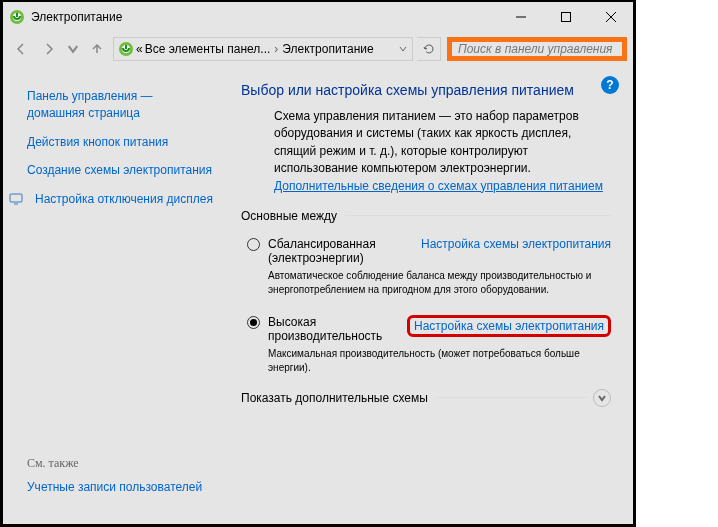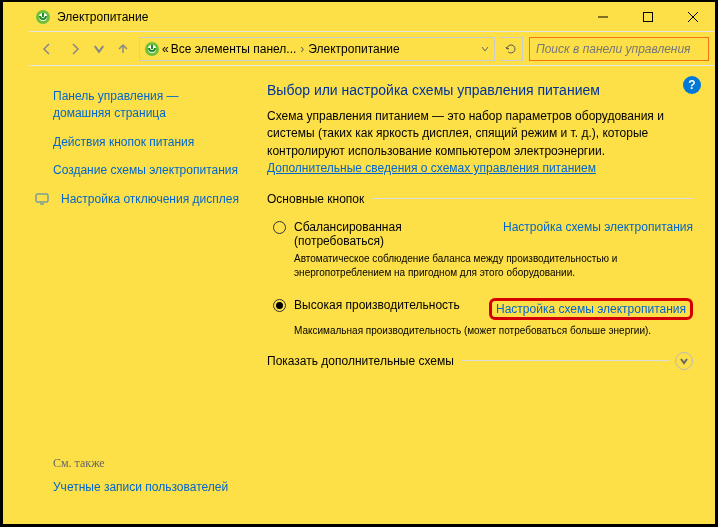--- a/index.html
+++ b/index.html
@@ -1,53 +1,53 @@
 <!DOCTYPE html>
 <html><head>
 <meta charset="utf-8">
 <style>
   * { box-sizing: border-box; margin: 0; padding: 0; }
   body { font-family: "Segoe UI", Tahoma, sans-serif; font-size: 12px; color: #000; background: #fff; }
-  .window { width: 718px; height: 527px; border: 3px solid #000; border-top-width: 2px; position: relative; background: #fde047; display: flex; flex-direction: column; padding-left: 26px; }
+  .window { width: 636px; height: 527px; border: 3px solid #000; border-top-width: 2px; position: relative; background: #e5e5e5; display: flex; flex-direction: column; }
   
   
   .titlebar { height: 30px; display: flex; align-items: center; padding: 0 0 0 6px; border-bottom: 1px solid #e5e5e5; }
   .titlebar .app-icon { width: 16px; height: 16px; margin-right: 6px; }
   .titlebar .title { flex: 1; font-size: 12px; }
   .win-btns { display: flex; height: 100%; }
   .win-btn { width: 45px; display: flex; align-items: center; justify-content: center; }
   .win-btn svg { width: 10px; height: 10px; stroke: #000; stroke-width: 1; fill: none; }
   
   
   .toolbar { height: 34px; display: flex; align-items: center; border-bottom: 1px solid #e5e5e5; padding: 0 6px; gap: 4px; }
   .nav-btn { width: 24px; height: 24px; display: flex; align-items: center; justify-content: center; }
   .nav-btn svg { width: 14px; height: 14px; stroke: #888; stroke-width: 1.5; fill: none; }
   .breadcrumb { flex: 1; height: 24px; border: 1px solid #ccc; display: flex; align-items: center; padding: 0 4px; gap: 2px; font-size: 12px; overflow: hidden; }
   .breadcrumb .bc-icon { width: 16px; height: 16px; flex-shrink: 0; }
   .breadcrumb .sep { color: #666; padding: 0 2px; }
   .breadcrumb .drop { margin-left: auto; }
   .refresh-btn { width: 24px; height: 24px; border: 1px solid #ccc; border-left: none; display: flex; align-items: center; justify-content: center; }
-  .search { width: 180px; height: 24px; border: 1px solid #f97316; margin-left: 2px; padding: 0 6px; display: flex; align-items: center; color: #777; font-size: 12px; font-style: italic; }
+  .search { width: 180px; height: 24px; border: 5px solid #f97316; margin-left: 2px; padding: 0 6px; display: flex; align-items: center; color: #777; font-size: 12px; font-style: italic; }
   
   .body { flex: 1; display: flex; overflow: hidden; }
   
   
   .sidebar { width: 220px; padding: 18px 10px 10px 24px; display: flex; flex-direction: column; }
   .side-link { color: #0066cc; font-size: 12px; line-height: 1.4; padding: 4px 0 8px 0; cursor: pointer; }
   .side-item { display: flex; align-items: flex-start; gap: 12px; padding: 4px 0 8px 0; margin-left: -18px; }
   .side-item .side-ic { width: 14px; height: 14px; flex-shrink: 0; margin-top: 1px; }
   .side-item .side-link { padding: 0; }
   .side-footer { margin-top: auto; padding-bottom: 10px; }
   .side-footer .muted { color: #666; font-size: 12px; padding: 4px 0; font-family: Liberation Serif, serif; }
   
   
   .main { flex: 1; padding: 16px 22px 10px 18px; position: relative; overflow: hidden; }
   .help-icon { position: absolute; top: 10px; right: 14px; width: 18px; height: 18px; border-radius: 50%; background: #0078d7; color: #fff; font-weight: bold; display: flex; align-items: center; justify-content: center; font-size: 12px; }
   .h1 { color: #003399; font-size: 14px; font-weight: normal; margin-bottom: 10px; }
-  .desc { font-size: 12px; line-height: 1.45; color: #000; margin-bottom: 14px; }
+  .desc { font-size: 12px; line-height: 1.45; color: #000; margin-bottom: 14px; margin-left: 33px; }
   .desc .link { color: #0066cc; text-decoration: underline; }
   
   .section-hdr { display: flex; align-items: center; font-size: 12px; color: #000; margin-bottom: 10px; }
   .section-hdr .line { flex: 1; height: 1px; background: #ddd; margin-left: 8px; }
   .section-hdr .expand { width: 18px; height: 18px; border: 1px solid #bbb; border-radius: 50%; margin-left: 6px; display: flex; align-items: center; justify-content: center; }
   .section-hdr .expand svg { width: 8px; height: 8px; stroke: #666; stroke-width: 2; fill: none; }
   
   .plan { display: flex; align-items: flex-start; padding: 4px 0 2px 6px; }
   .plan .radio { width: 13px; height: 13px; border: 1px solid #333; border-radius: 50%; margin-top: 1px; margin-right: 8px; flex-shrink: 0; position: relative; }
   .plan .radio.checked::after { content: ""; position: absolute; inset: 2px; background: #000; border-radius: 50%; }
@@ -158,28 +158,28 @@
     </div>
 
     <div class="main">
       <div class="help-icon">?</div>
       <div class="h1">Выбор или настройка схемы управления питанием</div>
       <div class="desc">
         <span>Схема управления питанием — это набор параметров оборудования и системы (таких как яркость дисплея, спящий режим и т. д.), которые контролируют использование компьютером электроэнергии. </span><span class="link">Дополнительные сведения о схемах управления питанием</span>
       </div>
 
       <div class="section-hdr">
-        <span>Основные кнопок</span>
+        <span>Основные между</span>
         <div class="line"></div>
       </div>
 
       <div class="plan">
         <div class="radio"></div>
         <div class="plan-main">
-          <span class="plan-name">Сбалансированная (потребоваться)</span>
+          <span class="plan-name">Сбалансированная (электроэнергии)</span>
         </div>
         <span class="plan-settings">Настройка схемы электропитания</span>
       </div>
       <div class="plan-desc">Автоматическое соблюдение баланса между производительностью и энергопотреблением на пригодном для этого оборудовании.</div>
 
       <div class="plan">
         <div class="radio checked"></div>
         <div class="plan-main">
           <span class="plan-name">Высокая производительность</span>
         </div>

